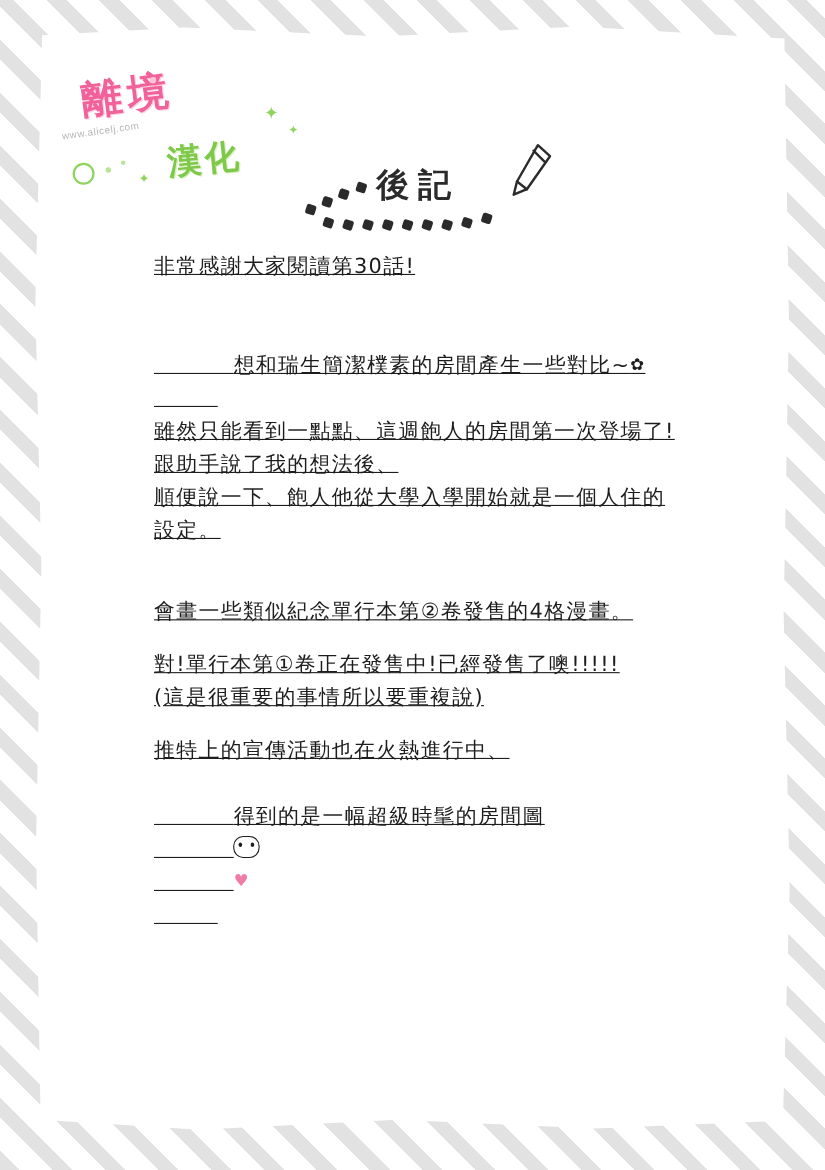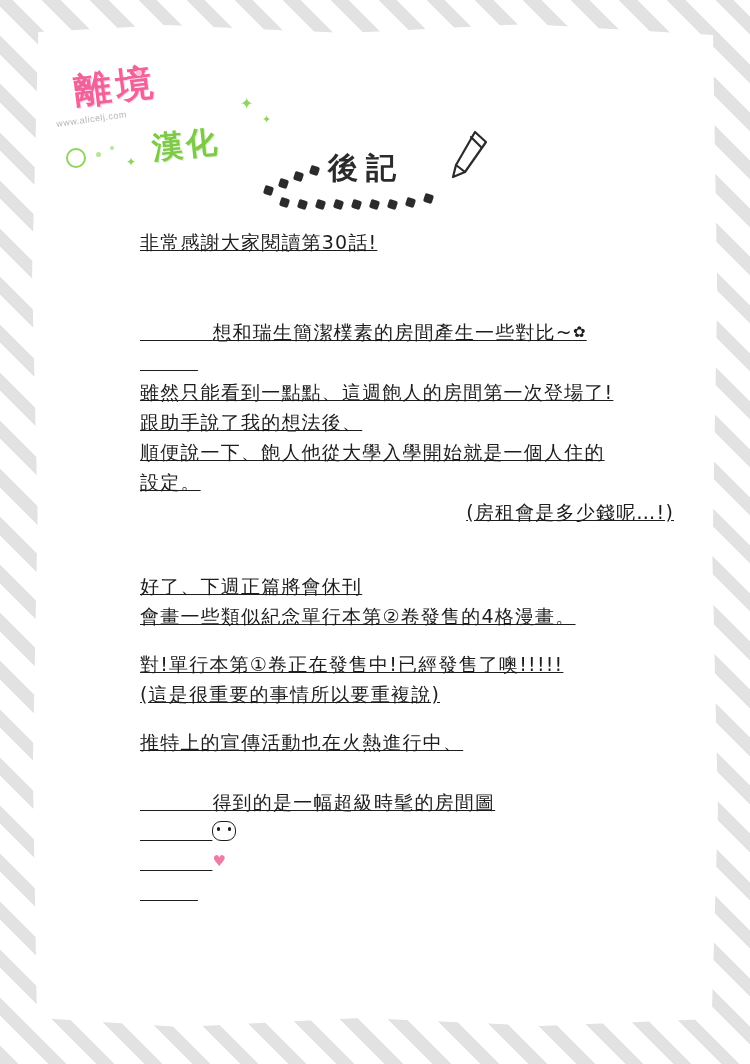--- a/index.html
+++ b/index.html
@@ -100,21 +100,21 @@
     line-height: 1;
   }
   .logo-dot {
     position: absolute;
     border-radius: 50%;
   }
 
   
   #title-block {
     position: absolute;
-    left: 232px;
+    left: 246px;
     top: 118px;
     width: 260px;
     height: 70px;
   }
   #title-text {
     position: absolute;
     left: 66px;
     top: 8px;
     font-family: "DejaVu Sans", sans-serif;
     font-size: 30px;
@@ -246,27 +246,25 @@
       <div class="gap-m"></div>
 
       <div class="para">
         <div class="line">
           <span>想和瑞生簡潔樸素的房間產生一些對比~</span><span class="small-sym">✿</span>
         </div>
         <div class="line">雖然只能看到一點點、這週飽人的房間第一次登場了!</div>
         <div class="line">跟助手說了我的想法後、</div>
         <div class="line">順便說一下、飽人他從大學入學開始就是一個人住的</div>
         <div class="line">設定。</div>
-        <div class="indent-right">(房租會是多少錢呢…!)</div>
       </div>
 
       <div class="gap-l"></div>
 
       <div class="para">
-        <div class="line">好了、下週正篇將會休刊</div>
         <div class="line">會畫一些類似紀念單行本第②卷發售的4格漫畫。</div>
       </div>
 
       <div class="gap-s"></div>
 
       <div class="para">
         <div class="line">對!單行本第①卷正在發售中!已經發售了噢!!!!!</div>
         <div class="line">(這是很重要的事情所以要重複說)</div>
       </div>
 

